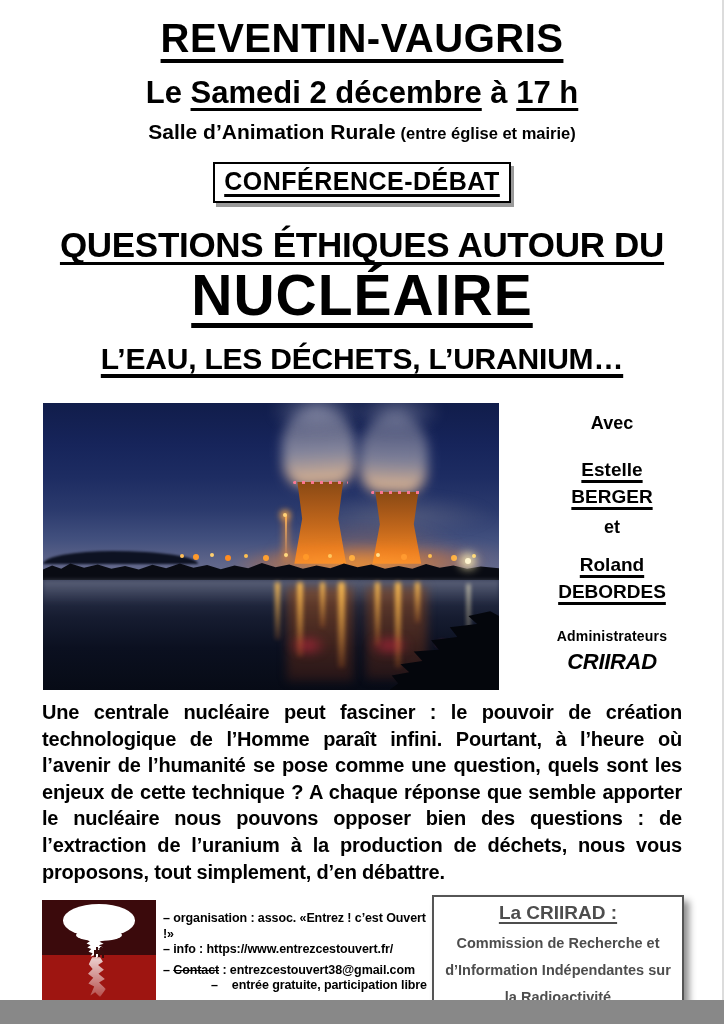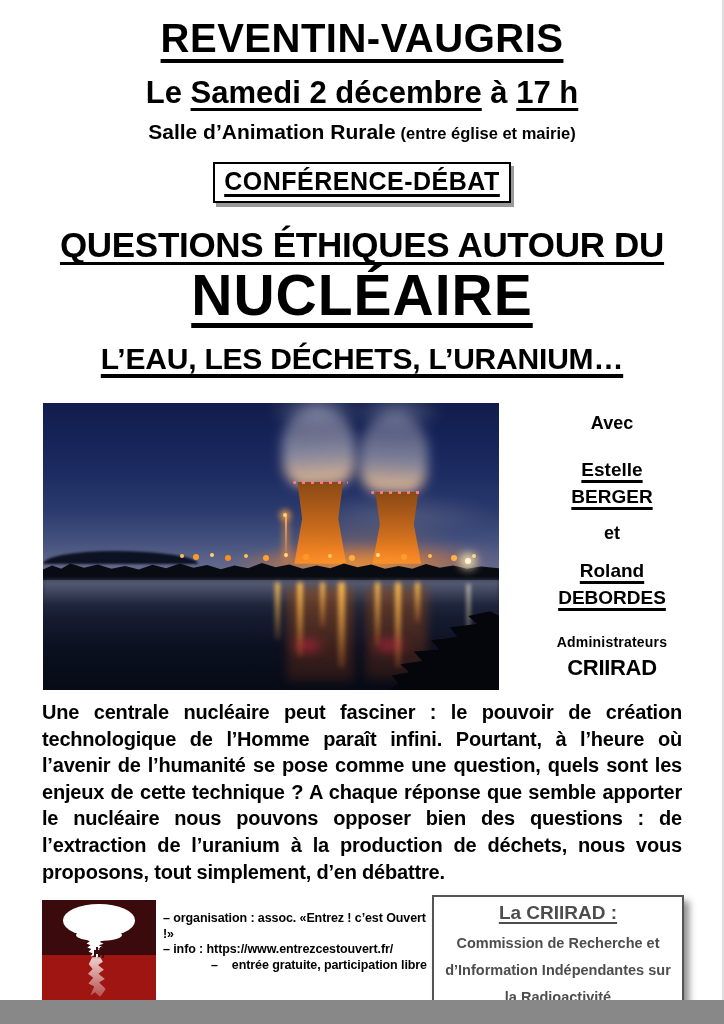--- a/index.html
+++ b/index.html
@@ -109,24 +109,24 @@
     background:linear-gradient(180deg,rgba(255,244,200,.85),rgba(255,220,150,.15));}
   .rocks{right:0;bottom:0;width:24%;height:28%;z-index:12;background:#04060c;
     clip-path:polygon(100% 8%,100% 100%,0% 100%,8% 92%,2% 82%,18% 78%,10% 68%,30% 64%,22% 52%,45% 50%,38% 38%,62% 34%,55% 22%,80% 18%,72% 8%,92% 2%);}
 
   .speakers{position:absolute;left:505px;top:2px;width:214px;text-align:center;font-weight:bold;}
   .spk-intro{font-size:18px;margin-top:8px;}
   .spk-name{font-size:19px;line-height:27px;}
   .spk-name:first-of-type{margin-top:0;}
   .spk-name .u{text-decoration-thickness:2.5px;text-underline-offset:4px;}
   .spk-n1{margin-top:22px;}
-  .spk-et{font-size:18px;margin-top:13px;}
+  .spk-et{font-size:18px;margin-top:7px;}
   .spk-n2{margin-top:13px;}
   .spk-role{font-size:14px;margin-top:23px;letter-spacing:.2px;}
-  .spk-org{font-size:22px;margin-top:5px;letter-spacing:-.3px;}
+  .spk-org{font-size:22px;margin-top:5px;letter-spacing:-.3px;font-style:italic;}
 
   
   .body-text{
     position:absolute;top:699px;left:42px;width:640px;margin:0;
     font-size:20px;line-height:26.6px;font-weight:bold;text-align:justify;letter-spacing:-.2px;
   }
 
   
   footer{position:absolute;top:895px;left:0;width:724px;height:129px;}
   .logo{position:absolute;left:42px;top:5px;width:114px;height:100px;overflow:hidden;}
@@ -252,20 +252,23 @@
       <div class="logo-refl"></div>
       <div class="logo-stem"></div>
       <div class="logo-ring"></div>
       <div class="logo-cap"></div>
       <div class="logo-fig"></div>
     </div>
 
     <div class="org-info">
       <div class="org-line">– organisation : assoc. «Entrez ! c’est Ouvert !»</div>
       <div class="org-line">– info : https://www.entrezcestouvert.fr/</div>
+      <div class="org-line spaced">
+        <span>– </span><span class="strike">Contact</span><span> : entrezcestouvert38@gmail.com</span>
+      </div>
       <div class="org-line entry-line">
         <span>–</span><span class="entry-text">entrée gratuite, participation libre</span>
       </div>
     </div>
 
     <div class="criirad-box" style="color: rgb(77, 77, 77);">
       <div class="criirad-title">
         <span class="u">La CRIIRAD :</span>
       </div>
       <div class="criirad-desc">Commission de Recherche et d’Information Indépendantes sur la Radioactivité</div>

